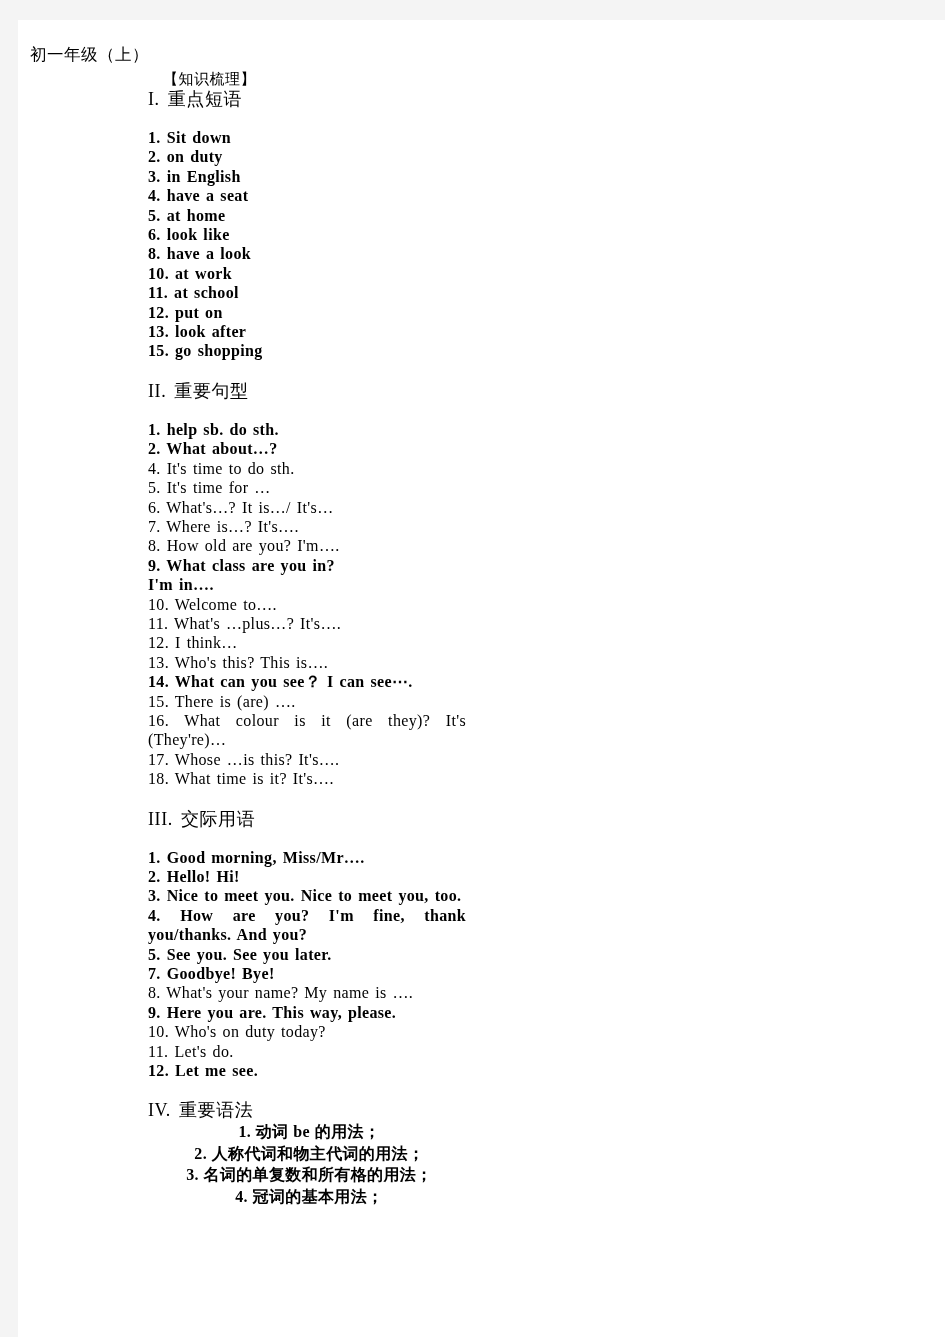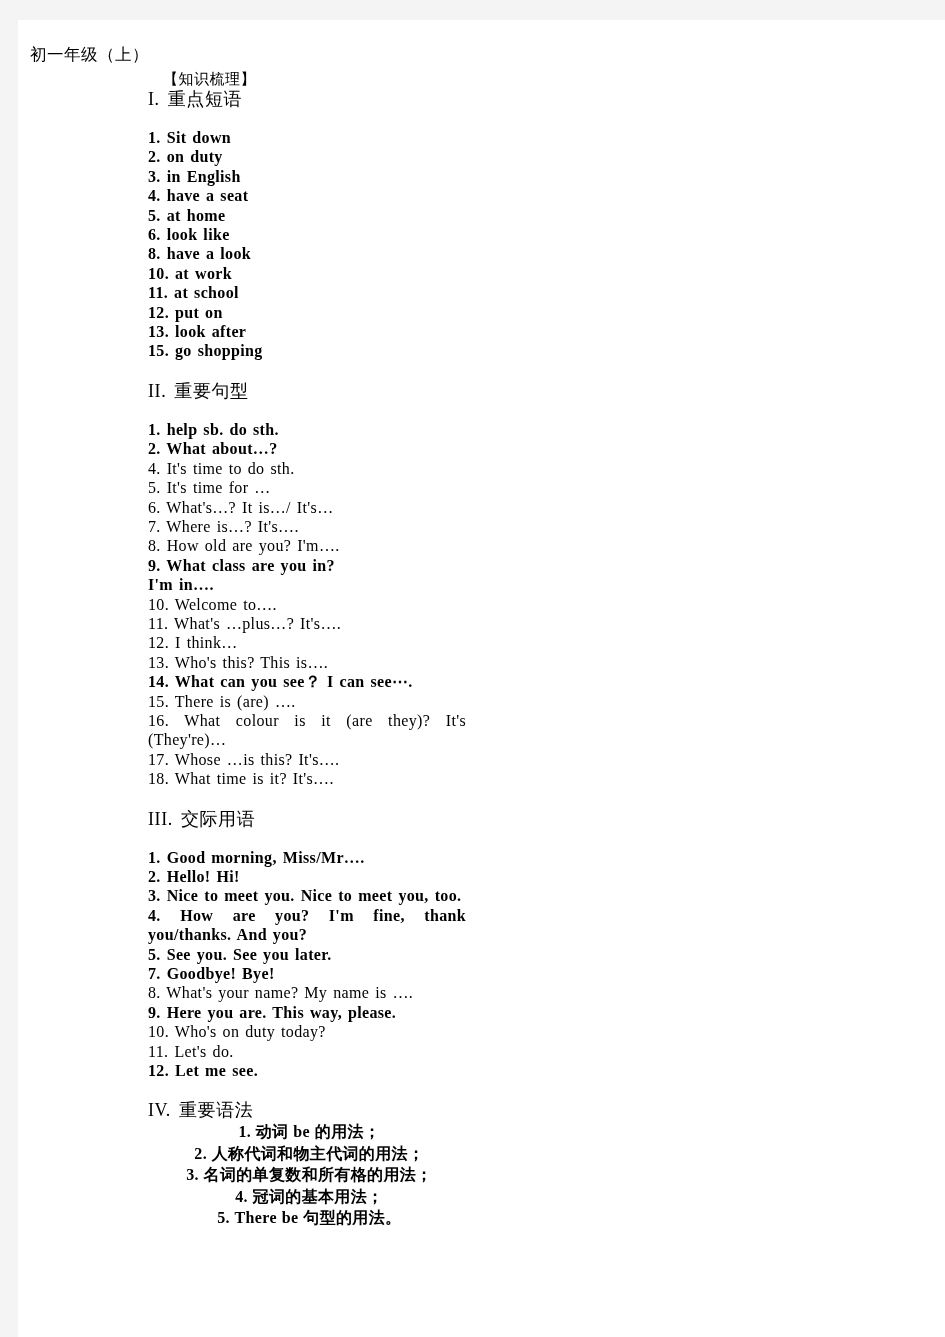--- a/index.html
+++ b/index.html
@@ -191,18 +191,17 @@
 
       <div class="sec-heading hdr-gram">
         <span class="rn">IV.</span><span>重要语法</span>
       </div>
 
       <div id="list-4" class="gram-list">
           <div class="item"><span class="num">1.</span><span>动词 be 的用法；</span></div>
           <div class="item"><span class="num">2.</span><span>人称代词和物主代词的用法；</span></div>
           <div class="item"><span class="num">3.</span><span>名词的单复数和所有格的用法；</span></div>
           <div class="item"><span class="num">4.</span><span>冠词的基本用法；</span></div>
-          <div class="item"><span class="num">5.</span><span>There be 句型的用法。</span></div>
         </div>
 
     </div>
   </div>
 </div>
 
 </body></html>

